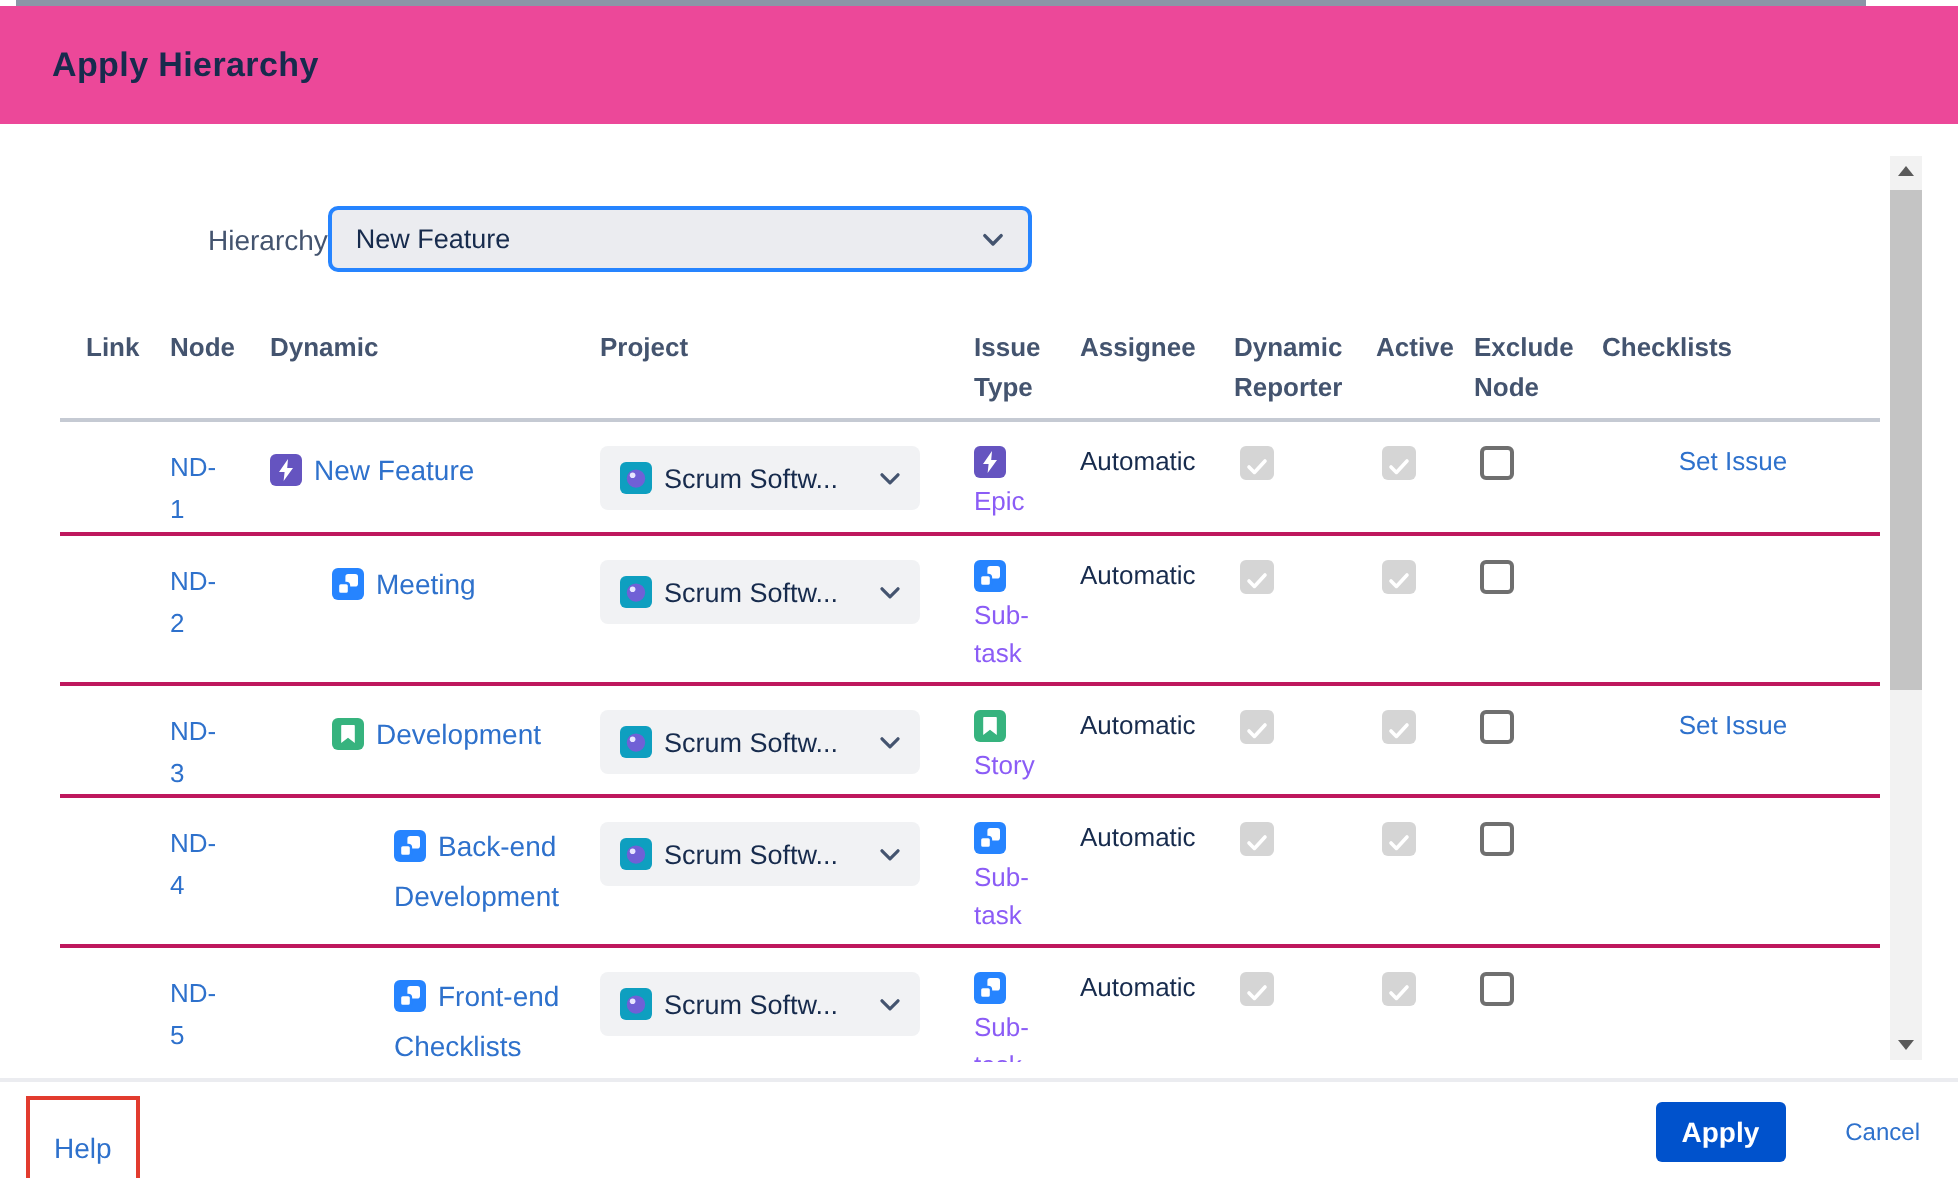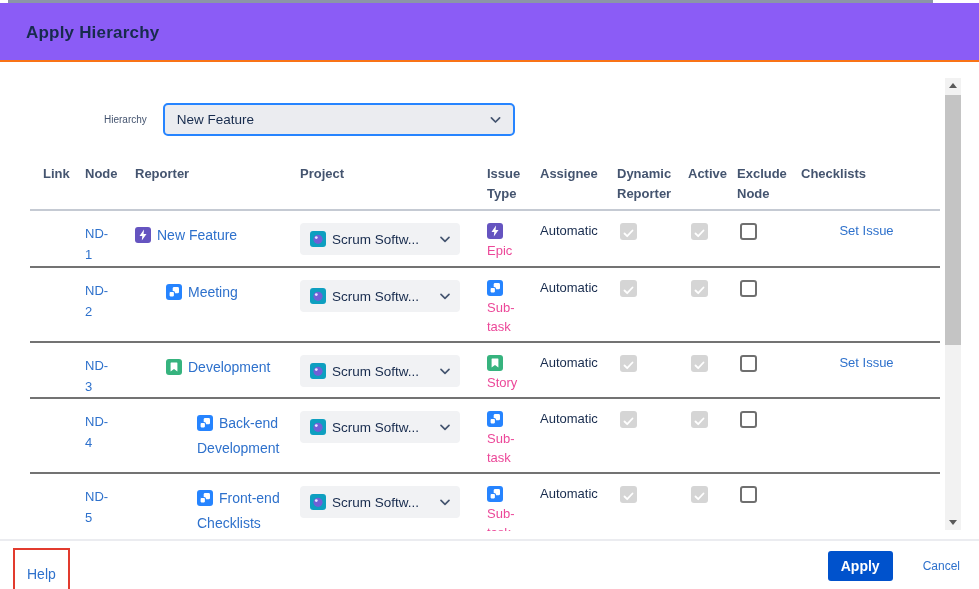--- a/index.html
+++ b/index.html
@@ -3,62 +3,62 @@
 <meta charset="utf-8">
 <style>
   html,body{margin:0;padding:0}
   body{
     width:979px;height:589px;position:relative;overflow:hidden;
     background:#fff;color:#172B4D;
     font-family:"Liberation Sans",sans-serif;font-size:13px;
   }
   .top-strip{position:absolute;top:0;left:8px;width:925px;height:3px;background:#8B95A7}
   
-  .modal-header{position:absolute;top:3px;left:0;width:979px;height:59px;border-bottom:2px solid #f97316;background:#8b5cf6;box-sizing:border-box}
+  .modal-header{position:absolute;top:3px;left:0;width:979px;height:59px;border-bottom:2px solid #ec4899;background:#ec4899;box-sizing:border-box}
   .modal-title{margin:0;padding:20px 0 0 26px;font-size:17px;font-weight:700;color:#172B4D;letter-spacing:.2px}
   
   .scroll-area{position:absolute;top:75px;left:0;width:979px;height:456px;overflow:hidden;background:#fff}
   .hierarchy-row{display:flex;align-items:center;margin:28px 0 0 104px}
-  .hierarchy-label{color:#44546F;margin-right:16px;font-size:10px}
+  .hierarchy-label{color:#44546F;margin-right:0;font-size:14px}
   .select{
     width:352px;height:33px;box-sizing:border-box;cursor:pointer;
     background:#EBECF0;border:2px solid #2684FF;border-radius:5px;
     display:flex;align-items:center;justify-content:space-between;
     padding:0 12px;font-size:13.5px;color:#172B4D;font-family:inherit;
   }
   
   table{border-collapse:collapse;table-layout:fixed;width:910px;margin:19px 0 0 30px;font-size:13px}
   col.c1{width:55px}col.c2{width:50px}col.c3{width:165px}col.c4{width:187px}col.c5{width:53px}
   col.c6{width:77px}col.c7{width:71px}col.c8{width:49px}col.c9{width:64px}col.c10{width:139px}
   th{
     color:#44546F;font-weight:700;text-align:left;vertical-align:top;
     padding:9px 8px 0 0;line-height:20px;height:55px;box-sizing:border-box;
     border-bottom:2px solid #C5CAD3;
   }
   td{
     vertical-align:top;padding:12px 8px 0 0;box-sizing:border-box;
-    border-bottom:2px solid #737373;
+    border-bottom:2px solid #be185d;
   }
   th:first-child,td:first-child{padding-left:13px}
   .link-blue{color:#2E71CC;cursor:pointer}
   .node{white-space:pre-line;line-height:21px}
   .summary{font-size:14px;line-height:25px}
   .icon{display:inline-block;width:16px;height:16px;vertical-align:-3px;margin-right:6px}
   .icon svg{display:block}
   .proj-btn{
     width:160px;height:32px;box-sizing:border-box;cursor:pointer;
     background:#F1F2F4;border:none;border-radius:4px;
     display:flex;align-items:center;padding:0 10px;
     font-family:inherit;font-size:13.5px;color:#172B4D;
   }
   .proj-btn .icon{margin-right:0;vertical-align:middle}
   .proj-label{flex:1;text-align:left;margin:0 6px;white-space:nowrap;overflow:hidden}
   .chev{display:inline-flex;align-items:center}
   .itype .icon{margin-right:0}
-  .itlabel{line-height:19px;margin-top:2px;color:#ec4899}
+  .itlabel{line-height:19px;margin-top:2px;color:#8b5cf6}
   .cb{display:inline-block;width:17px;height:17px;border-radius:3px;box-sizing:border-box;margin-left:3px;text-align:center}
   .cb-disabled{background:#D5D5D5;padding-top:3px}
   .cb-unchecked{background:#fff;border:2px solid #6F6F6F;cursor:pointer}
   .td-check{text-align:center}
   .set-issue{white-space:nowrap}
   
   .sb{position:absolute;left:945px;top:3px;width:16px;height:452px;background:#F2F2F2}
   .sb-btn{position:absolute;left:0;width:16px;height:15px;display:flex;align-items:center;justify-content:center;cursor:pointer}
   .sb-up{top:0}.sb-down{bottom:0}
   .tri-up{width:0;height:0;border-left:4px solid transparent;border-right:4px solid transparent;border-bottom:5px solid #5a5a5a}
@@ -109,21 +109,21 @@
         <col class="c6">
           <col class="c7">
           <col class="c8">
           <col class="c9">
           <col class="c10">
       </colgroup>
       <thead>
           <tr id="header-row">
             <th>Link</th>
             <th>Node</th>
-            <th>Reporter</th>
+            <th>Dynamic</th>
             <th>Project</th>
             <th>Issue Type</th>
             <th>Assignee</th>
             <th>Dynamic Reporter</th>
             <th>Active</th>
             <th>Exclude Node</th>
             <th>Checklists</th>
           </tr>
         </thead>
       <tbody id="table-body">

